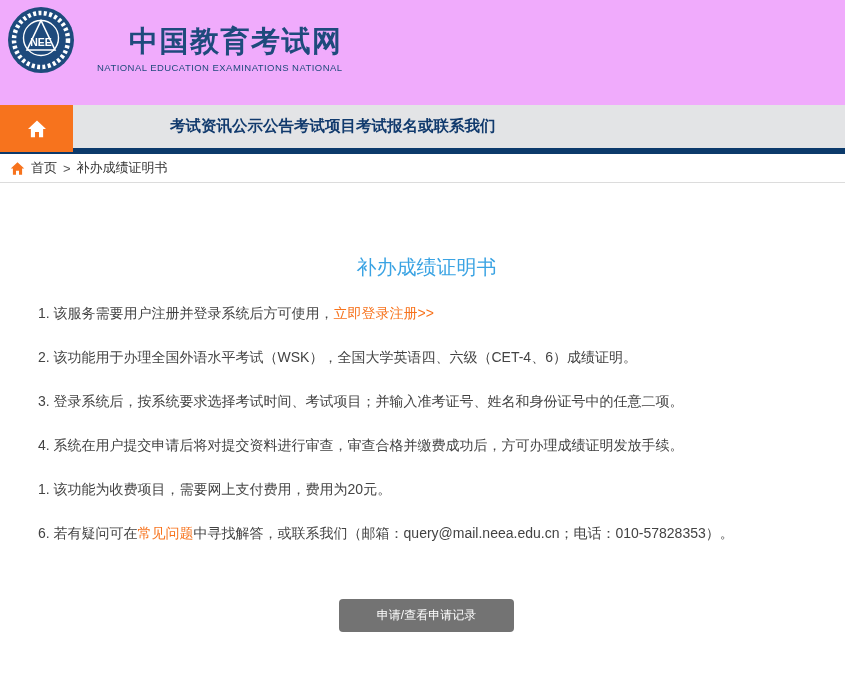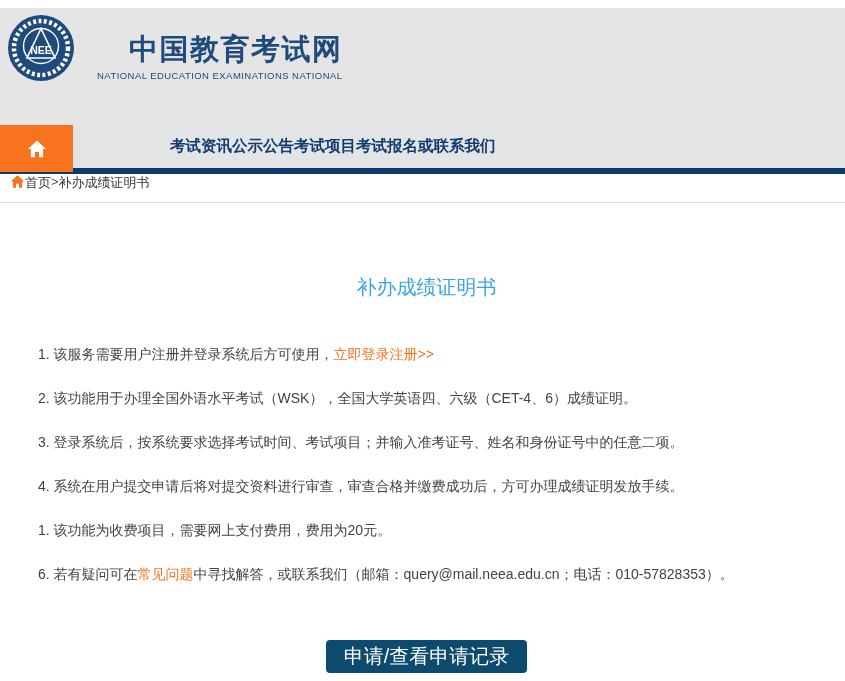--- a/index.html
+++ b/index.html
@@ -4,21 +4,21 @@
 <style>
   * { margin:0; padding:0; box-sizing:border-box; }
   html,body { background:#ffffff; }
   .page {
     position:relative; width:845px; height:681px; overflow:hidden;
     background:#ffffff;
     font-family:"Liberation Sans","DejaVu Sans",sans-serif;
   }
 
   
-  .site-header { position:relative; height:117px; background:#e5e5e5;margin-top:8px; }
+  .site-header { position:relative; height:105px; background:#f0abfc; }
   .logo-emblem { position:absolute; left:8px; top:7px; width:66px; height:66px; }
   .header-titles { position:absolute; left:97px; top:26px; }
   .site-title { font-size:29px; font-weight:bold; color:#1e4a7c; letter-spacing:1.5px; line-height:1.1;text-align:right; }
   .site-subtitle { font-size:9.5px; color:#1e4a7c; margin-top:4px; letter-spacing:0.45px; }
 
   
   .main-nav { position:relative; height:43px; background:#e3e4e6; z-index:3; }
   .home-btn {
     position:absolute; left:0; top:0; width:73px; height:47px;
     background:#f7731d; display:flex; align-items:center; justify-content:center;
@@ -29,41 +29,41 @@
     display:flex; align-items:center;
   }
   .nav-item {
     font-size:15.5px; font-weight:bold; color:#113a6d;
     text-decoration:none; cursor:pointer; white-space:nowrap;
   }
   .nav-strip { height:6px; background:#0c3a6b; }
 
   
   .breadcrumb {
-    height:29px; display:flex; 
+    height:29px; display:flex; align-items:center; gap:6px;
     padding-left:10px; border-bottom:1px solid #dcdcdc;
     font-size:13px; color:#333333; background:#ffffff;
   }
   .breadcrumb a { color:#333333; text-decoration:none; cursor:pointer; }
   .crumb-sep { color:#555555; }
 
   
   .content { padding:0 30px 0 38px; }
   .page-title {
     margin-top:70px; text-align:center;
     font-size:20px; font-weight:normal; color:#3aa3e3; line-height:28px;
   }
-  .instructions { margin-top:43px; }
+  .instructions { margin-top:22px; }
   .instructions p { font-size:14px; color:#434343; line-height:20px; margin-bottom:24px; white-space:nowrap; }
   .inline-link { color:#f7731d; text-decoration:none; cursor:pointer; }
 
   .btn-row { text-align:center; margin-top:56px; }
   .apply-btn {
     min-width:175px; height:33px; padding:0 18px;
-    background:#0c4a6e; color:#ffffff; font-size:20px;
+    background:#737373; color:#ffffff; font-size:12px;
     font-family:"Liberation Sans","DejaVu Sans",sans-serif;
     border:none; border-radius:4px; cursor:pointer;
   }
 </style>
 </head>
 <body>
 
 <div class="page">
 
   <header class="site-header">

